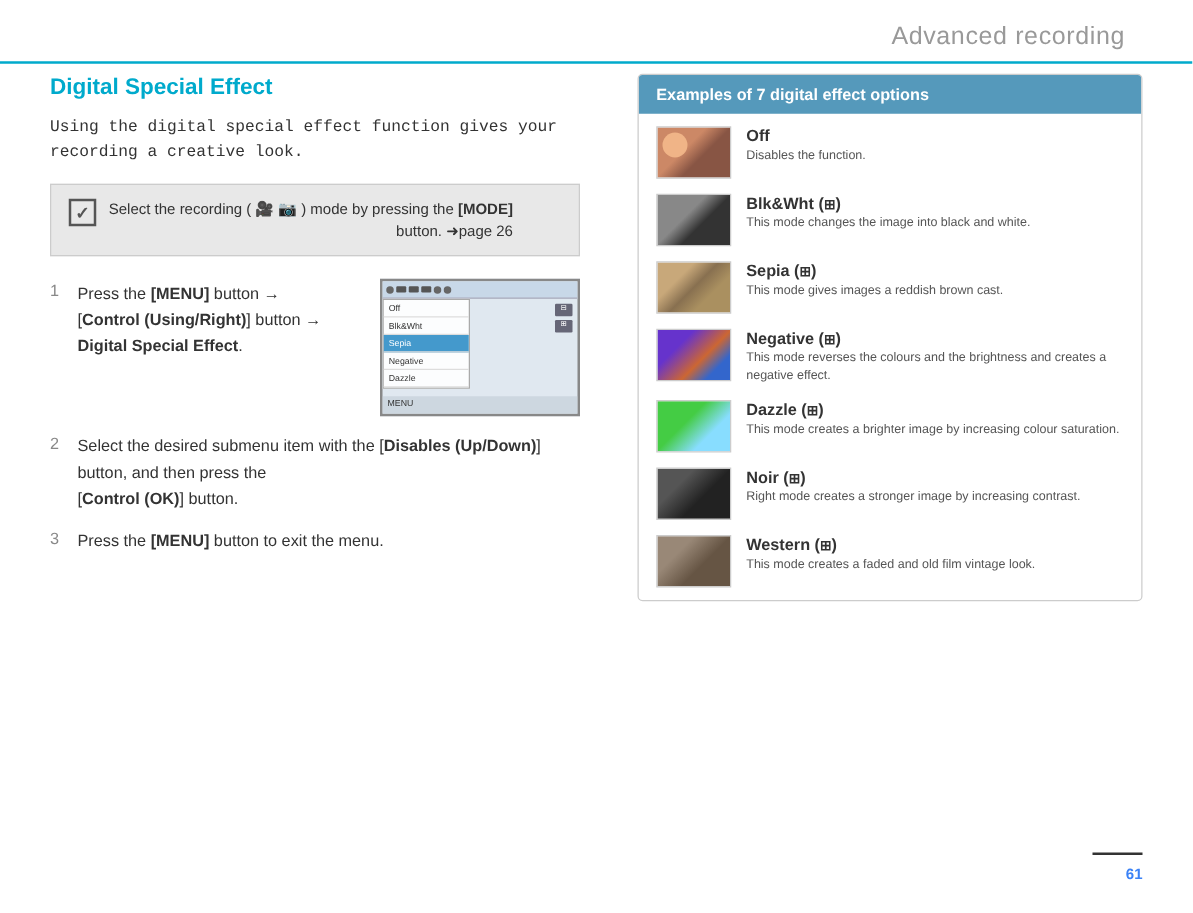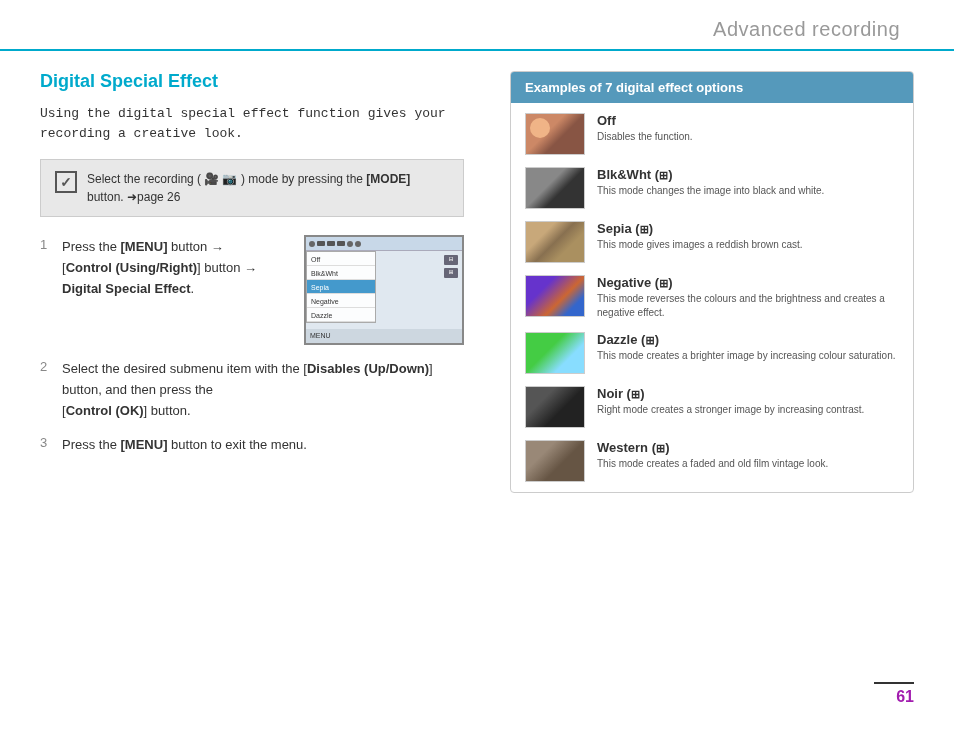--- a/index.html
+++ b/index.html
@@ -23,21 +23,21 @@
     .header-title {
       font-size: 20px;
       color: #999;
       font-weight: normal;
       letter-spacing: 0.5px;
     }
 
     
     .main-content {
       display: flex;
-      padding: 20px 40px 24px 40px;
+      padding: 8px 40px 24px 40px;
       gap: 46px;
     }
 
     
     .left-col {
       flex: 1;
       max-width: 430px;
     }
 
     .section-title {
@@ -75,20 +75,21 @@
       font-size: 14px;
       font-weight: bold;
       color: #555;
       flex-shrink: 0;
       margin-top: 1px;
     }
     .note-text {
       font-size: 12px;
       color: #333;
       line-height: 1.5;
+      text-align: right;
     }
     .note-text .bracket { font-weight: bold; }
     .step {
       display: flex;
       gap: 8px;
       margin-bottom: 14px;
       align-items: flex-start;
     }
     .step-number {
       font-size: 13px;
@@ -269,22 +270,22 @@
       font-size: 10px;
       color: #555;
       line-height: 1.4;
     }
 
     
     .page-number {
       position: absolute;
       bottom: 24px;
       right: 40px;
-      font-size: 16px;
-      color: #a21caf;
+      font-size: 12px;
+      color: #3b82f6;
       font-weight: bold;
     }
     .page-number-line {
       position: absolute;
       bottom: 46px;
       right: 40px;
       width: 40px;
       height: 2px;
       background: #333;
     }

